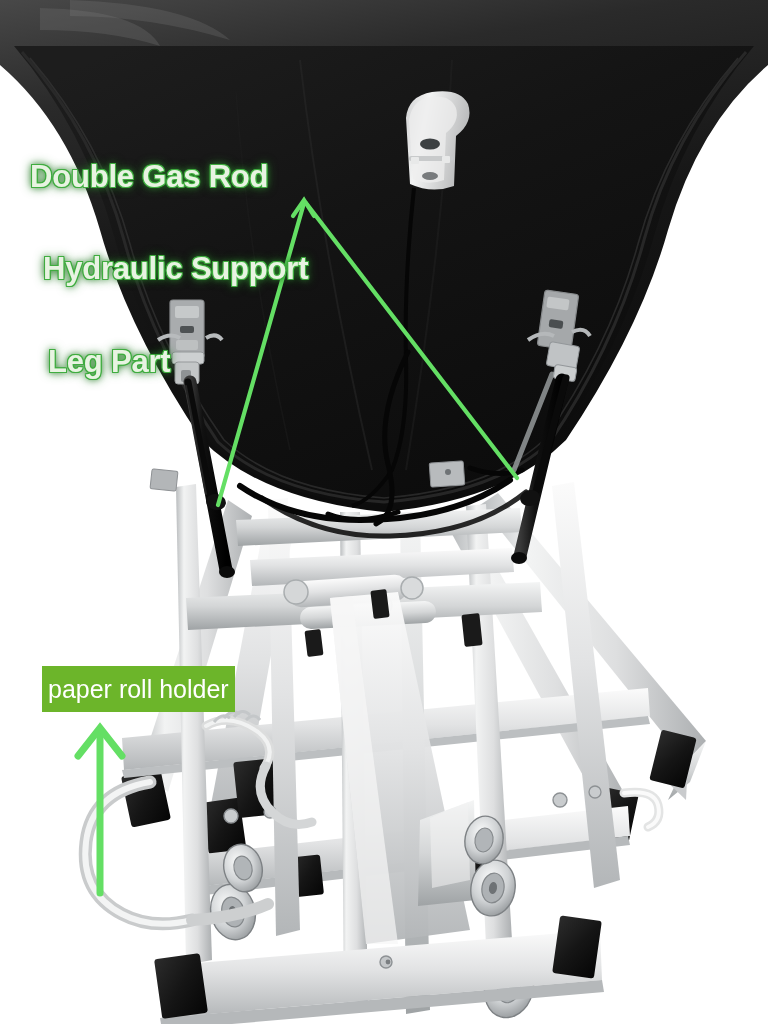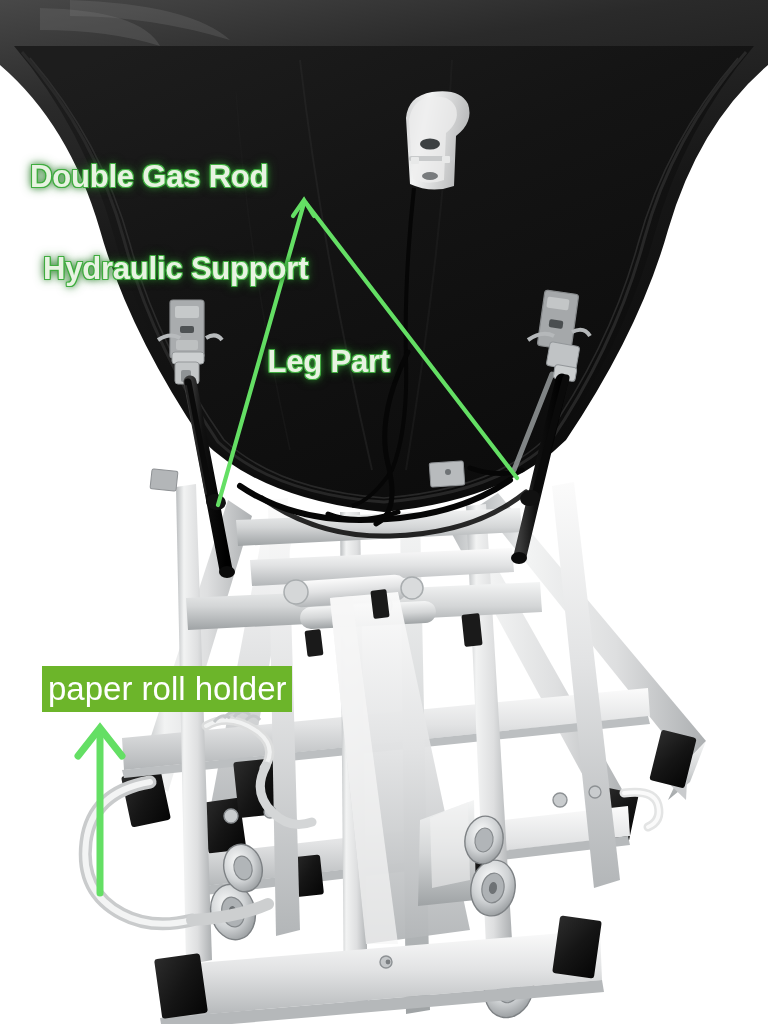--- a/index.html
+++ b/index.html
@@ -45,30 +45,30 @@
        1px -1px 0 #3faa3f,
       -1px 1px 0 #3faa3f,
        0 0 6px #2f8c2f,
        0 0 11px #29752a;
     white-space:pre;
     pointer-events:none;
     user-select:none;
   }
   .anno-headline .l1{display:block;}
   .anno-headline .l2{display:block;padding-left:13px;}
-  .anno-headline .l3{display:block; padding-left:18px;text-align:right;}
+  .anno-headline .l3{display:block; padding-left:18px;}
 
   
   .anno-chip{
     position:absolute;
     left:42px;
     top:666px;
     background:#6cb52a;
     color:#ffffff;
-    font-size:33px;
+    font-size:25px;
     font-weight:400;
     line-height:46px;
     height:46px;
     padding:0 6px 0 6px;
     white-space:nowrap;
     letter-spacing:0px;
     user-select:none;
   }
 
   

